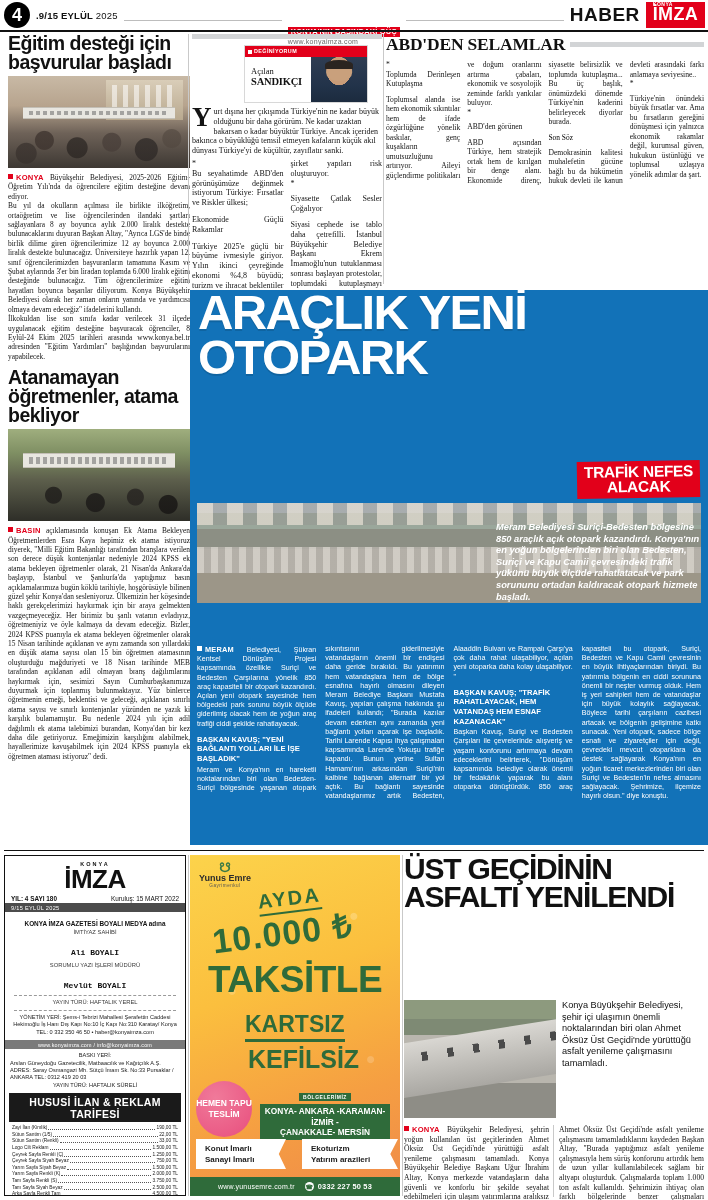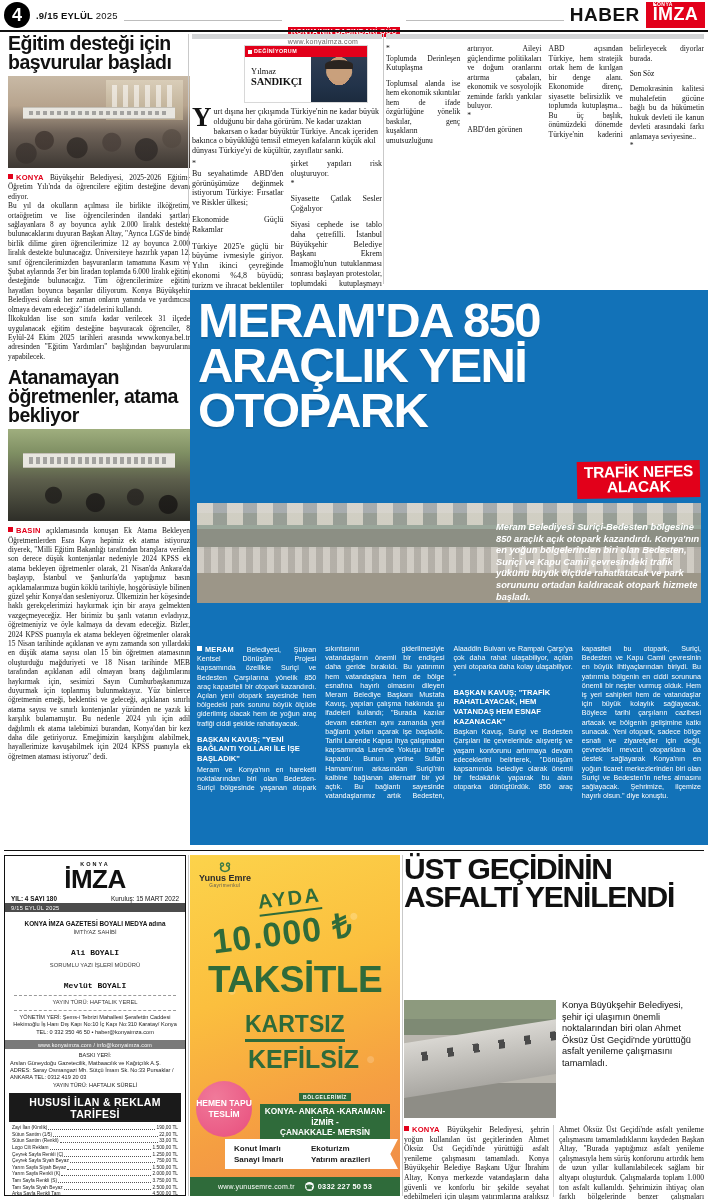--- a/index.html
+++ b/index.html
@@ -307,21 +307,21 @@
   }
   .ad .bolge .cities {
     background:#2f6b3a; color:#fff; font-family:"Liberation Sans",sans-serif; font-weight:bold;
     font-size:8.3px; line-height:10.5px; padding:2px 3px; margin-top:1px;
   }
   .ad .ribbon {
     position:absolute; top:284px; height:30px; background:#fff;
     font-family:"Liberation Sans",sans-serif; font-weight:bold; font-size:8px; line-height:11px;
     color:#1c1c1c; display:flex; flex-direction:column; justify-content:center; padding-left:9px;
   }
-  .ad .ribbon.r1 { left:35px; width:90px; clip-path: polygon(0 0,100% 0,92% 50%,100% 100%,0 100%); }
+  .ad .ribbon.r1 { left:6px; width:90px; clip-path: polygon(0 0,100% 0,92% 50%,100% 100%,0 100%); }
   .ad .ribbon.r2 { left:112px; width:96px; clip-path: polygon(0 0,100% 0,92% 50%,100% 100%,0 100%); }
   .ad .footerbar {
     position:absolute; left:0; bottom:0; width:100%; height:19px; background:#2f6b3a; color:#fff;
     display:flex; align-items:center; justify-content:center; gap:10px;
     font-family:"Liberation Sans",sans-serif; font-size:7px; letter-spacing:.2px;
   }
   .ad .footerbar .ph { display:flex; align-items:center; gap:4px; font-weight:bold; font-size:7.4px; }
   .ad .footerbar .phicon {
     width:9px;height:9px;border-radius:50%;background:#fff;color:#2f6b3a;font-size:6px;
     display:flex;align-items:center;justify-content:center;
@@ -418,58 +418,59 @@
   <div class="vline" style="left:383px; top:34px; height:250px;"></div>
 
   <div class="opinion-box">
     <div class="op-top-rule"></div>
 
     <div class="author-card">
       <div class="redbar">
         <span>DEĞİNİYORUM</span>
       </div>
       <div class="aname">
-        <span class="f">Yılmaz</span>
+        <span class="f">Açılan</span>
         <span class="l">SANDIKÇI</span>
       </div>
       <div class="aphoto"></div>
     </div>
 
     <p class="body-serif dropcap-p" style="font-size:8px; line-height:9.8px; text-align:left;">Yurt dışına her çıkışımda Türkiye'nin ne kadar büyük olduğunu bir daha görürüm. Ne kadar uzaktan bakarsan o kadar büyüktür Türkiye. Ancak içeriden bakınca o büyüklüğü temsil etmeyen kafaların küçük akıl dünyası Türkiye'yi de küçültür, zayıflatır sanki.</p>
 
     <div class="two-col-op" style="margin-top:3px;">
       <p class="body-serif" style="font-size:8px; line-height:9.8px;">*</p>
       <p class="body-serif" style="font-size:8px; line-height:9.8px;">Bu seyahatimde ABD'den görünüşümüze değinmek istiyorum Türkiye: Fırsatlar ve Riskler ülkesi;</p>
       <p class="body-serif" style="font-size:8px; line-height:9.8px; margin-top:7px;">Ekonomide Güçlü Rakamlar</p>
       <p class="body-serif" style="font-size:8px; line-height:9.8px; margin-top:7px;">Türkiye 2025'e güçlü bir büyüme ivmesiyle giriyor. Yılın ikinci çeyreğinde ekonomi %4,8 büyüdü; turizm ve ihracat beklentiler üzerinde. Hükümetin hedefi, enflasyonu %28,5'ten 2027'de tek haneye indirmek. Bu tablo, yatırımcılara umut verse de, yüksek faizler ve kırılgan şirket yapıları risk oluşturuyor.</p>
       <p class="body-serif" style="font-size:8px; line-height:9.8px;">*</p>
       <p class="body-serif" style="font-size:8px; line-height:9.8px; margin-top:6px;">Siyasette Çatlak Sesler Çoğalıyor</p>
       <p class="body-serif" style="font-size:8px; line-height:9.8px; margin-top:6px;">Siyasi cephede ise tablo daha çetrefilli. İstanbul Büyükşehir Belediye Başkanı Ekrem İmamoğlu'nun tutuklanması sonrası başlayan protestolar, toplumdaki kutuplaşmayı derinleştirdi. Hukukun üstünlüğüne dair endişeler, uluslararası sermayenin Türkiye'ye bakışını olumsuz etkiliyor. Bir CHP'ye kayyum atama işini ekleyin.</p>
     </div>
   </div>
 
   <div class="abd-block">
     <div class="abd-head-row">
+      <div class="abd-head">ABD'DEN SELAMLAR</div>
       <div class="abd-rule"></div>
     </div>
     <div class="abd-cols">
       <p class="body-serif" style="font-size:7.6px; line-height:9.5px;">*</p>
       <p class="body-serif" style="font-size:7.6px; line-height:9.5px;">Toplumda Derinleşen Kutuplaşma</p>
       <p class="body-serif" style="font-size:7.6px; line-height:9.5px; margin-top:6px;">Toplumsal alanda ise hem ekonomik sıkıntılar hem de ifade özgürlüğüne yönelik baskılar, genç kuşakların umutsuzluğunu artırıyor. Aileyi güçlendirme politikaları ve doğum oranlarını artırma çabaları, ekonomik ve sosyolojik zeminde farklı yankılar buluyor.</p>
       <p class="body-serif" style="font-size:7.6px; line-height:9.5px;">*</p>
       <p class="body-serif" style="font-size:7.6px; line-height:9.5px; margin-top:5px;">ABD'den görünen</p>
       <p class="body-serif" style="font-size:7.6px; line-height:9.5px; margin-top:6px;">ABD açısından Türkiye, hem stratejik ortak hem de kırılgan bir denge alanı. Ekonomide direnç, siyasette belirsizlik ve toplumda kutuplaşma... Bu üç başlık, önümüzdeki dönemde Türkiye'nin kaderini belirleyecek diyorlar burada.</p>
       <p class="sonsoz" style="margin-top:6px;">Son Söz</p>
       <p class="body-serif" style="font-size:7.6px; line-height:9.5px; margin-top:6px;">Demokrasinin kalitesi muhalefetin gücüne bağlı bu da hükümetin hukuk devleti ile kanun devleti arasındaki farkı anlamaya seviyesine..</p>
       <p class="body-serif" style="font-size:7.6px; line-height:9.5px;">*</p>
+      <p class="body-serif" style="font-size:7.6px; line-height:9.5px; margin-top:5px;">Türkiye'nin önündeki büyük fırsatlar var. Ama bu fırsatların gereğini dönüşmesi için yalnızca ekonomik rakamlar değil, kurumsal güven, hukukun üstünlüğü ve toplumsal uzlaşıya yönelik adımlar da şart.</p>
     </div>
   </div>
 
   <div class="feature">
-    <div class="hl">MERAM'DA 850</div>
     <div class="hl" style="padding-top:0;">ARAÇLIK YENİ</div>
     <div class="hl" style="padding-top:0;">OTOPARK</div>
 
     <div class="trafik-badge">
       <div>TRAFİK NEFES</div>
       <div>ALACAK</div>
     </div>
 
     <div class="feature-photo"></div>
 

